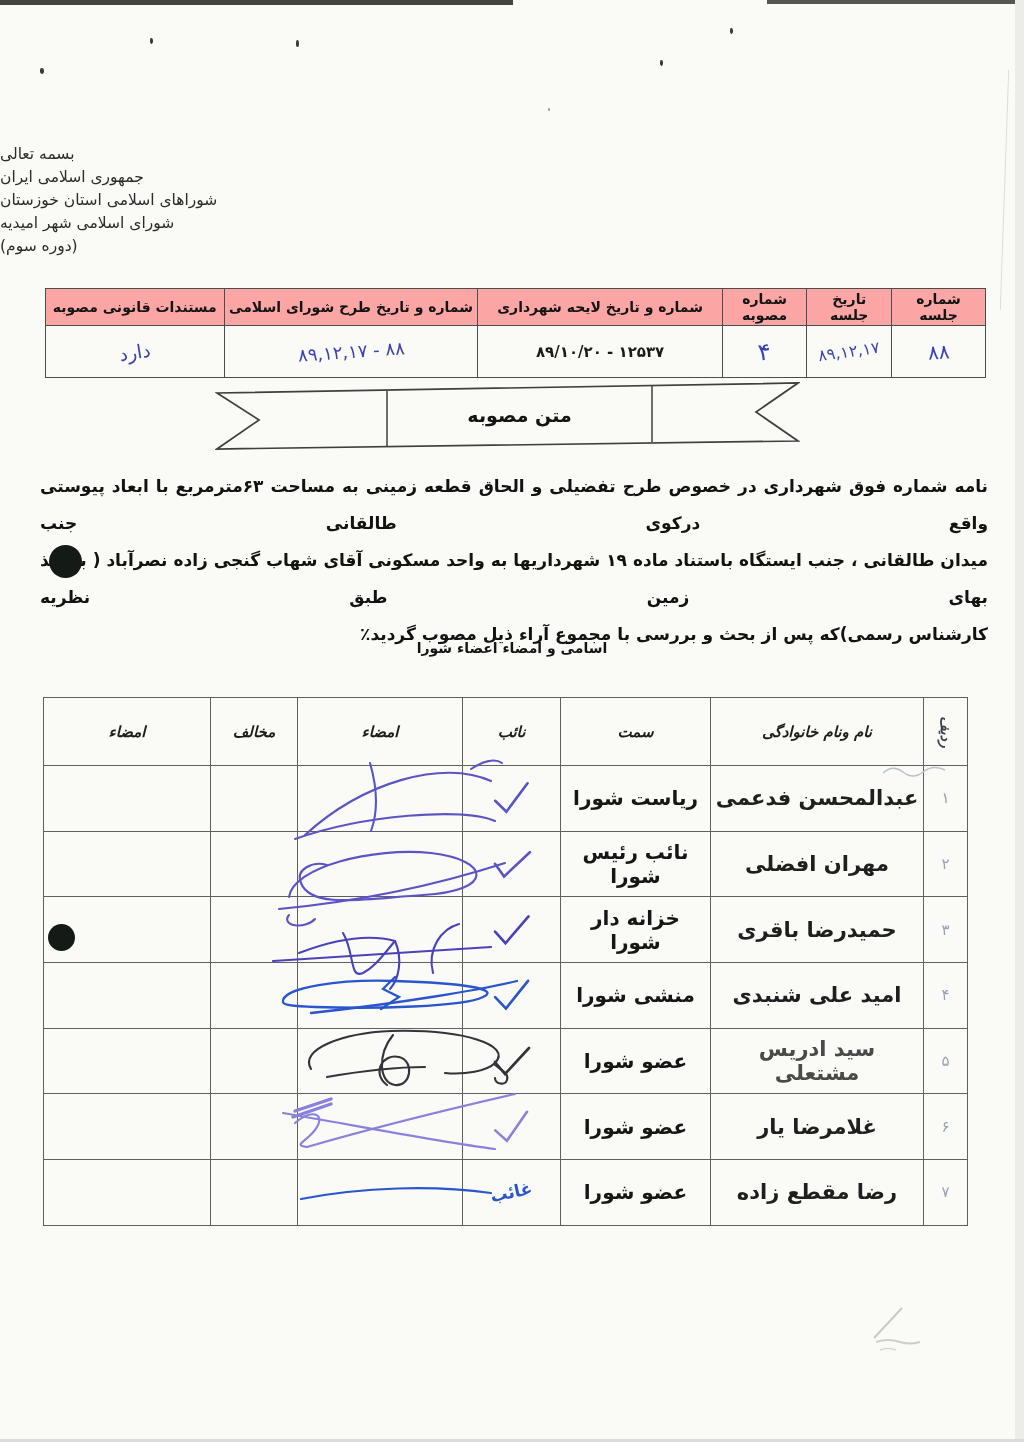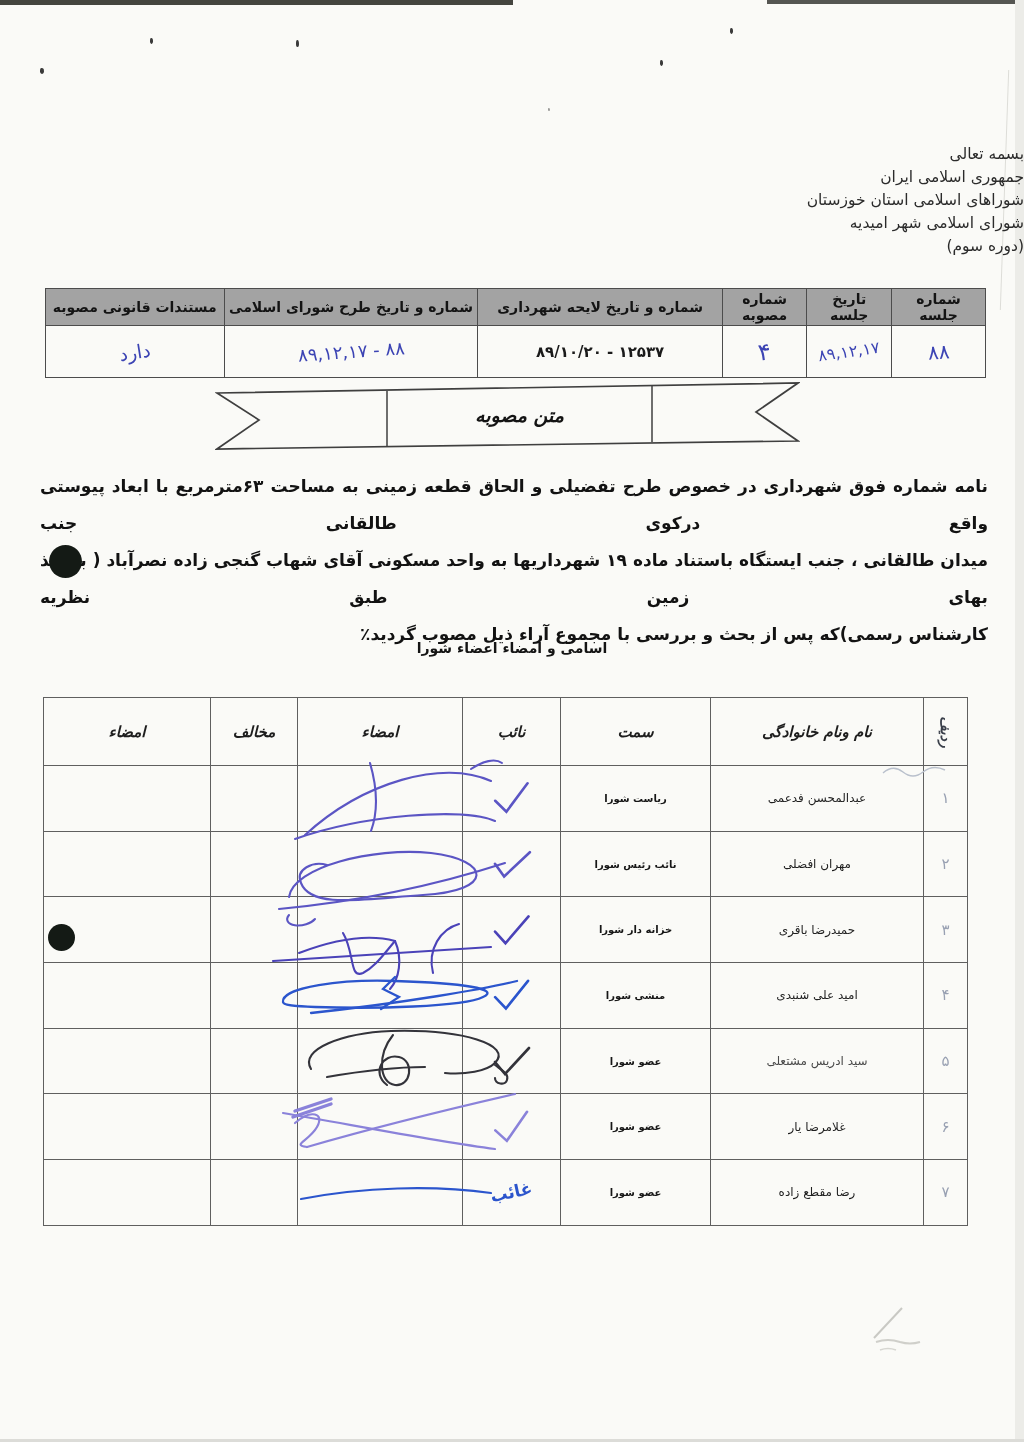--- a/index.html
+++ b/index.html
@@ -6,47 +6,47 @@
   *{box-sizing:border-box;font-family:"DejaVu Sans",sans-serif;}
   .page{position:relative;width:1024px;height:1442px;margin:0 auto;background:#fafaf7;overflow:hidden;color:#1c1c1c;}
   
   .edge-top-a{position:absolute;left:0;top:0;width:513px;height:5px;background:#23241f;opacity:.85;}
   .edge-top-b{position:absolute;left:767px;top:0;width:257px;height:4px;background:#2c2d28;opacity:.8;}
   .edge-right{position:absolute;right:0;top:0;width:9px;height:1442px;background:#ececе8;background:#ecece8;}
   .edge-bottom{position:absolute;left:0;bottom:0;width:1024px;height:3px;background:#dcdcd8;}
   .fold-line{position:absolute;left:1004px;top:70px;width:1px;height:240px;background:#ddddd8;transform:rotate(2deg);}
   .speck{position:absolute;background:#3a3a3a;border-radius:40% 60% 50% 50%;}
   
-  .hdr{position:absolute;left:0;top:143px;width:100%;text-align:right;direction:rtl;}
+  .hdr{position:absolute;left:0;top:143px;width:100%;text-align:left;direction:rtl;}
   .hdr div{font-size:15.5px;line-height:23px;color:#2b2b2b;letter-spacing:.2px;}
   
   table{border-collapse:collapse;table-layout:fixed;}
   .info-table{position:absolute;left:45px;top:288px;width:941px;direction:rtl;}
-  .info-table th{border:1.6px solid #4c4c4c;font-size:14px;font-weight:bold;color:#141414;height:34px;padding:2px 4px;background:#a3a3a3;}
+  .info-table th{border:1.6px solid #4c4c4c;font-size:14px;font-weight:bold;color:#141414;height:34px;padding:2px 4px;background:#fca5a5;}
   .info-table td{border:1.6px solid #4c4c4c;height:52px;text-align:center;vertical-align:middle;padding:0 4px;}
   .hw{color:#3c44b4;font-size:20px;display:inline-block;transform:rotate(-4deg);letter-spacing:1px;}
   .hw-big{font-size:24px;transform:rotate(-7deg);}
   .hw-word{font-size:19px;transform:rotate(-9deg);}
   .typed{color:#1a1a1a;font-size:15px;font-weight:bold;letter-spacing:.5px;}
   
   .banner{position:absolute;left:215px;top:379px;width:585px;height:72px;}
-  .banner-label{position:absolute;left:172px;top:14px;width:265px;height:44px;display:flex;align-items:center;justify-content:center;font-size:19px;font-weight:bold;color:#141414;direction:rtl;font-style:italic;}
+  .banner-label{position:absolute;left:172px;top:14px;width:265px;height:44px;display:flex;align-items:center;justify-content:center;font-size:19px;font-weight:bold;color:#141414;direction:rtl;}
   
   .body-text{position:absolute;left:40px;top:468px;width:948px;direction:rtl;font-weight:bold;font-size:17px;color:#121212;line-height:37px;}
   .body-text .just{text-align:justify;text-align-last:justify;}
   .body-text .center{text-align:right;}
   
   .hole{position:absolute;background:#141a15;border-radius:50%;}
   
   .members-title{position:absolute;left:0;top:640px;width:100%;text-align:center;direction:rtl;font-size:14px;font-weight:bold;color:#141414;letter-spacing:.3px;}
   .members-table{position:absolute;left:43px;top:697px;width:924px;direction:rtl;}
   .members-table th{border:1.5px solid #5f5f5f;font-size:15px;font-weight:600;color:#1d1d1d;height:68px;padding:2px;background:transparent;font-style:italic;}
   .members-table td{border:1.5px solid #5f5f5f;height:65.7px;text-align:center;vertical-align:middle;padding:2px;}
-  .members-table .c-name{font-size:12px;font-weight:normal;color:#1f1f1f;}
-  .members-table .c-pos{font-size:10px;font-weight:bold;color:#161616;}
+  .members-table .c-name{font-size:21px;font-weight:bold;color:#1f1f1f;}
+  .members-table .c-pos{font-size:20px;font-weight:bold;color:#161616;}
   .members-table tr:nth-child(5) .c-name{color:#4a4a4a;}
   .members-table .c-no{font-size:15px;color:#98a0b2;}
   .radif{display:inline-block;transform:rotate(90deg);font-size:14px;color:#3a3f4a;}
   .absent{display:inline-block;color:#2b54cc;font-size:17px;font-weight:bold;transform:rotate(-12deg);}
   .chk{vertical-align:middle;}
   .sig-overlay{position:absolute;left:43px;top:697px;width:924px;height:528px;pointer-events:none;}
   
   .artifact{position:absolute;}
 </style>
 </head>

